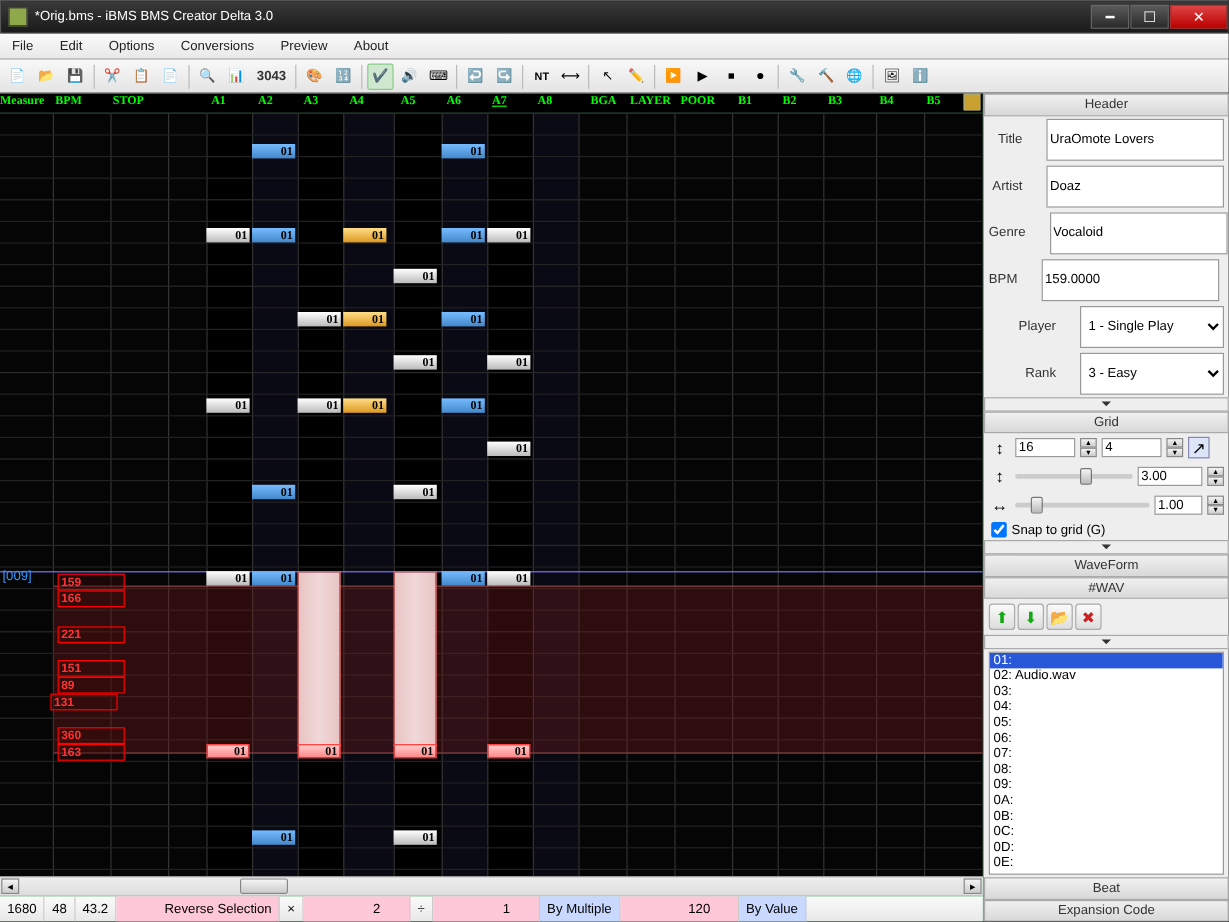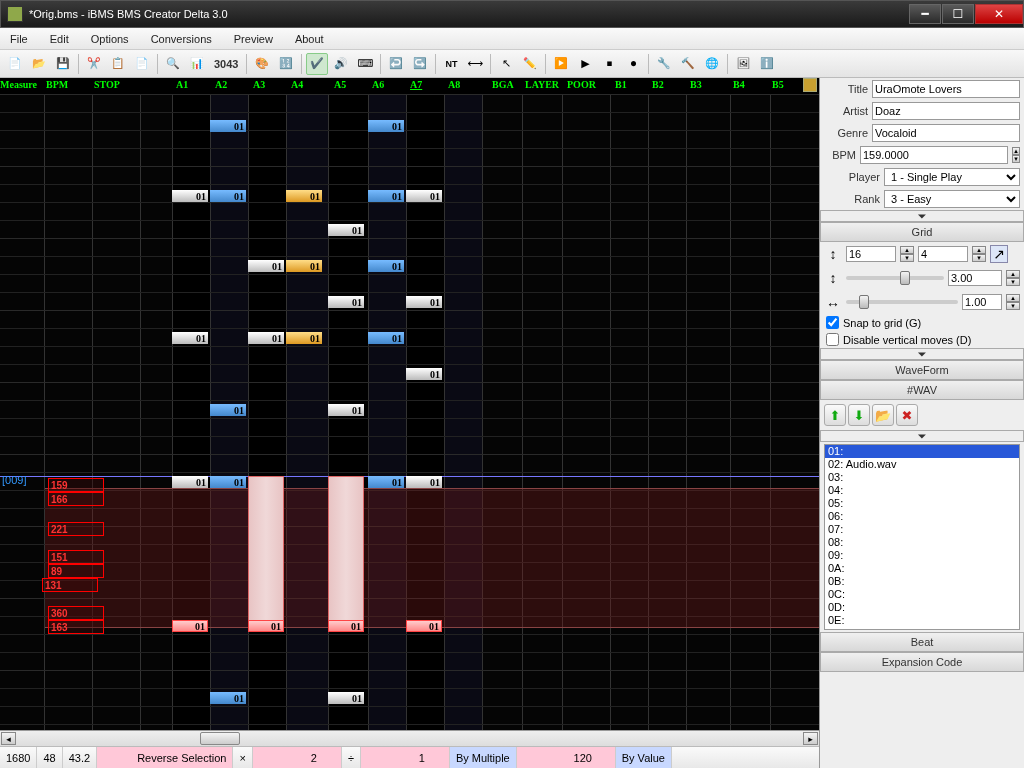--- a/index.html
+++ b/index.html
@@ -61,23 +61,23 @@
 .hscroll .arrow{position:absolute;top:1px;width:15px;height:13px;background:linear-gradient(#f4f4f4,#ccc);border:1px solid #888;display:flex;align-items:center;justify-content:center;font-size:9px;}
 .statusbar{height:22px;background:linear-gradient(#fafafa,#e8e8e8);display:flex;align-items:center;border-top:1px solid #bbb;}
 .statusbar .cell{padding:0 6px;border-right:1px solid #ccc;height:100%;display:flex;align-items:center;}
 .statusbar .pink{background:#ffc8d8;padding-left:40px;}
 .statusbar .blue{background:#c8d8ff;}
 .statusbar input{width:42px;text-align:center;border:none;background:transparent;}
 
 
 .sectionhdr{height:20px;background:linear-gradient(#f0f0f0,#d8d8d8);border:1px solid #aaa;display:flex;align-items:center;justify-content:center;color:#333;font-weight:normal;}
 .sectionhdr.btn{cursor:pointer;}
-.field{display:flex;align-items:center;padding:2px 4px;gap:4px;}
+.field{display:flex;align-items:center;padding:2px 4px;gap:20px;}
 .field label{width:56px;text-align:right;color:#333;}
-.field input,.field select{flex:1;border:1px solid #999;padding:1px 2px;background:#fff;height:18px;}
+.field input,.field select{flex:1;border:1px solid #999;padding:1px 2px;background:#fff;height:35px;}
 .spinwrap{display:flex;flex-direction:column;width:14px;}
 .spinwrap div{height:8px;background:linear-gradient(#f4f4f4,#ccc);border:1px solid #888;font-size:7px;display:flex;align-items:center;justify-content:center;}
 .collapse{height:12px;display:flex;align-items:center;justify-content:center;color:#333;border:1px solid #aaa;background:#eee;}
 .gridctrl{display:flex;align-items:center;gap:4px;padding:3px 4px;}
 .gridctrl .ico{width:18px;height:18px;display:flex;align-items:center;justify-content:center;font-size:14px;}
 .gridctrl input{width:50px;border:1px solid #999;padding:1px 2px;}
 .slider{flex:1;height:4px;background:#ccc;position:relative;border-radius:2px;}
 .slider .knob{position:absolute;top:-5px;width:10px;height:14px;background:linear-gradient(#f4f4f4,#bbb);border:1px solid #777;border-radius:2px;}
 .chkrow{display:flex;align-items:center;gap:4px;padding:2px 6px;}
 .chkrow input{width:13px;height:13px;}
@@ -305,20 +305,21 @@
         </div>
       <div class="cell blue">By Multiple</div>
       <div class="cell pink">
           <input style="width: 52px;" value="120">
         </div>
       <div class="cell blue">By Value</div>
     </div>
   </div>
 
   <div class="sidepanel">
+    <div class="sectionhdr">Header</div>
     <div class="field">
         <label>Title</label>
         <input value="UraOmote Lovers" style="">
       </div>
     <div class="field">
         <label>Artist</label>
         <input value="Doaz" style="">
       </div>
     <div class="field">
         <label>Genre</label>
@@ -375,24 +376,20 @@
         </div>
       <input style="width: 40px;" value="1.00">
         <div class="spinwrap">
           <div>▴</div>
           <div>▾</div>
         </div>
     </div>
     <div class="chkrow">
         <input type="checkbox" checked="" style="">
         <span>Snap to grid (G)</span>
-      </div>
-    <div class="chkrow">
-        <input type="checkbox" style="">
-        <span>Disable vertical moves (D)</span>
       </div>
     <div class="collapse">⏷</div>
 
     <div class="sectionhdr">WaveForm</div>
     <div class="sectionhdr">#WAV</div>
     <div class="wavbtns">
       <div class="wavbtn" style="color:#1a1;">⬆</div>
       <div class="wavbtn" style="color:#1a1;">⬇</div>
       <div class="wavbtn">📂</div>
       <div class="wavbtn" style="color:#c22;">✖</div>

